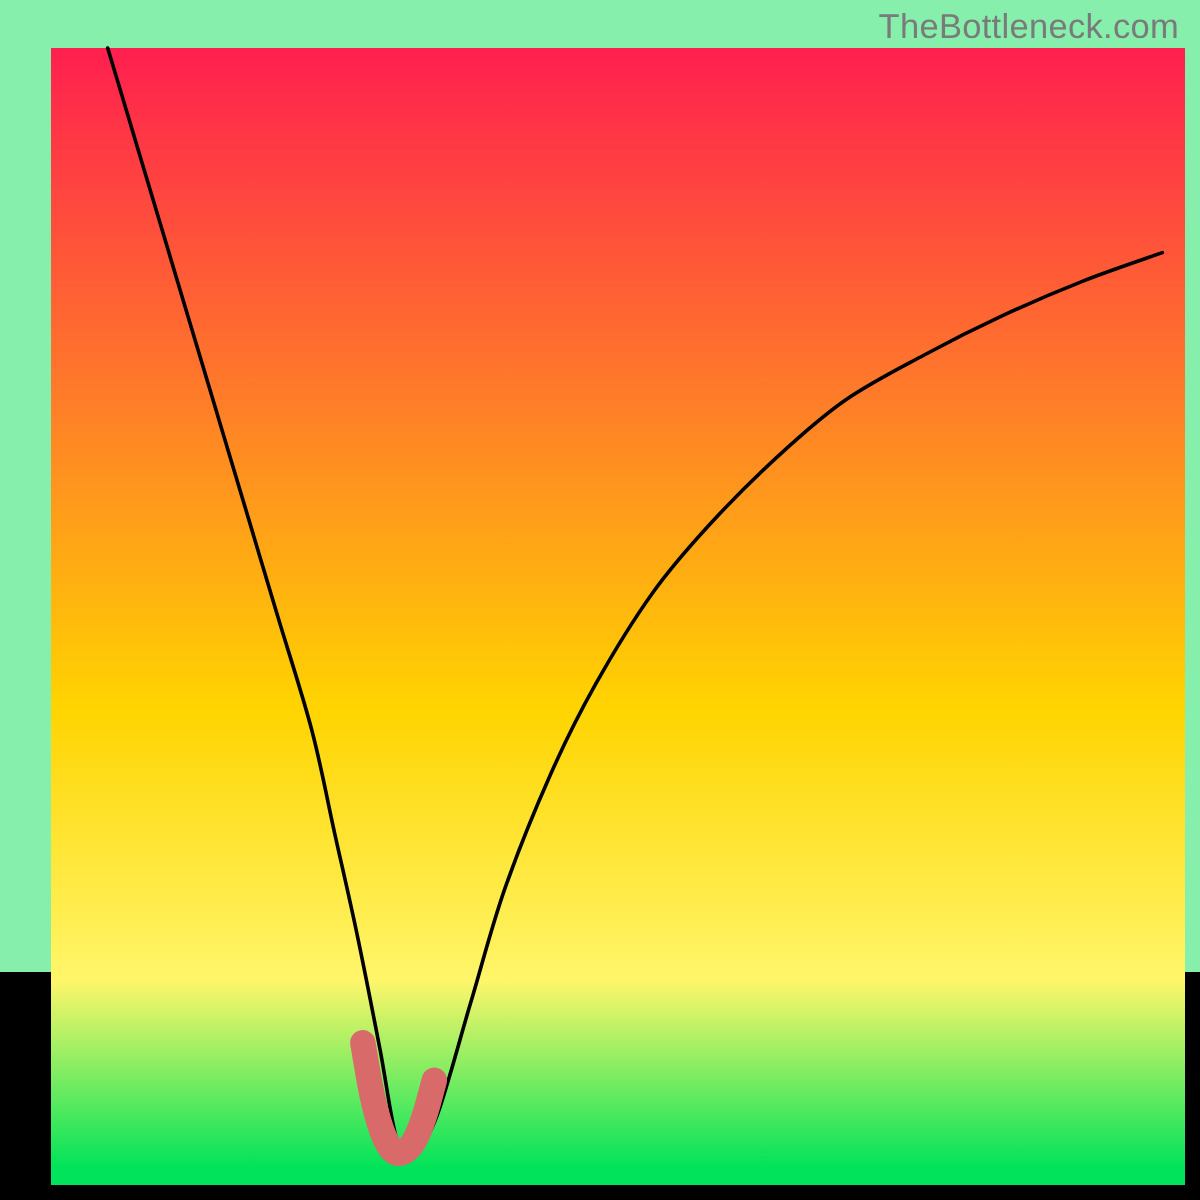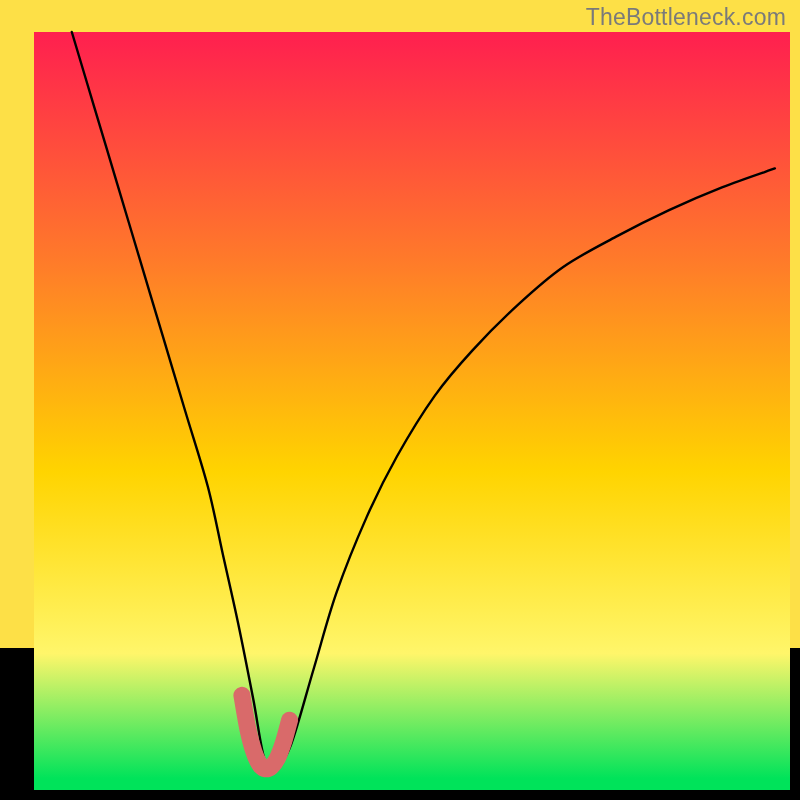--- a/index.html
+++ b/index.html
@@ -8,21 +8,21 @@
     width: 800px;
     height: 800px;
     background: #000;
     overflow: hidden;
     font-family: Arial, Helvetica, sans-serif;
   }
   .stage {
     position: relative;
     width: 800px;
     height: 648px;
-    background: #fde047;
+    background: #86efac;
   }
   .watermark {
     position: absolute;
     top: 4px;
     right: 14px;
     color: #7a7a7a;
     font-size: 23px;
     font-weight: 400;
     letter-spacing: 0.2px;
     z-index: 10;

